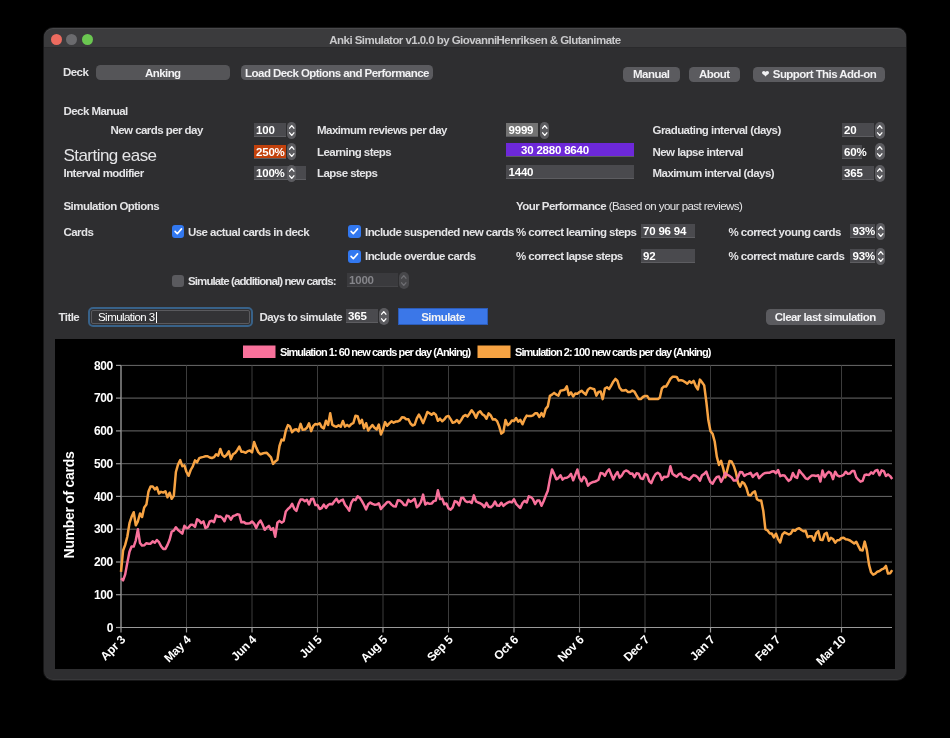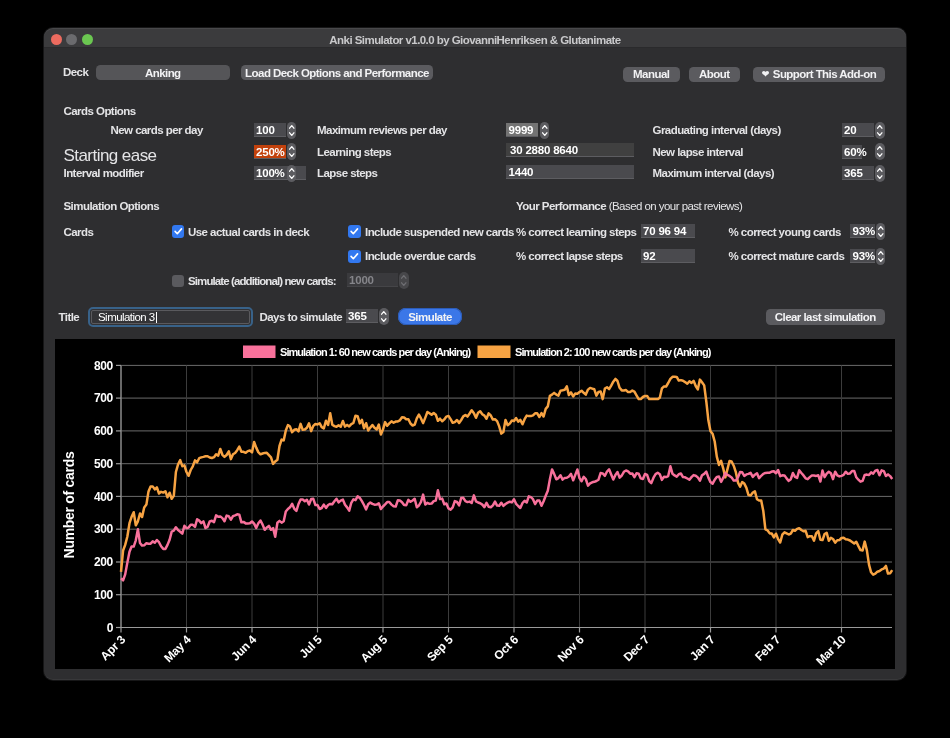--- a/index.html
+++ b/index.html
@@ -10,21 +10,21 @@
 <div style="position:absolute;left:50.5px;top:33.5px;width:11px;height:11px;border-radius:50%;background:#ed6b5f"></div>
 <div style="position:absolute;left:66.0px;top:33.5px;width:11px;height:11px;border-radius:50%;background:#6b6b6e"></div>
 <div style="position:absolute;left:82.0px;top:33.5px;width:11px;height:11px;border-radius:50%;background:#6bc751"></div>
 <div style="position:absolute;left:44px;top:33.5px;width:862px;text-align:center;font-size:11.5px;font-weight:bold;letter-spacing:-0.55px;color:#c9c9cb">Anki Simulator v1.0.0 by GiovanniHenriksen &amp; Glutanimate</div>
 <div style="position:absolute;left:63px;top:65.5px;font-size:11.5px;font-weight:bold;letter-spacing:-0.55px;color:#e4e4e6;white-space:nowrap;">Deck</div>
 <div style="position:absolute;left:95.5px;top:65px;width:134.5px;height:15px;background:#555558;border-radius:4.5px;color:#f2f2f4;font-size:11.5px;font-weight:bold;letter-spacing:-0.55px;display:flex;align-items:center;justify-content:center;white-space:nowrap;">Anking</div>
 <div style="position:absolute;left:241px;top:65px;width:192px;height:15px;background:#5b5b5f;border-radius:4.5px;color:#f2f2f4;font-size:11.5px;font-weight:bold;letter-spacing:-0.55px;display:flex;align-items:center;justify-content:center;white-space:nowrap;">Load Deck Options and Performance</div>
 <div style="position:absolute;left:622.5px;top:66.5px;width:57.5px;height:15.5px;background:#5b5b5f;border-radius:4.5px;color:#f2f2f4;font-size:11.5px;font-weight:bold;letter-spacing:-0.55px;display:flex;align-items:center;justify-content:center;white-space:nowrap;">Manual</div>
 <div style="position:absolute;left:689px;top:66.5px;width:50.5px;height:15.5px;background:#5b5b5f;border-radius:4.5px;color:#f2f2f4;font-size:11.5px;font-weight:bold;letter-spacing:-0.55px;display:flex;align-items:center;justify-content:center;white-space:nowrap;">About</div>
 <div style="position:absolute;left:753px;top:66.5px;width:132px;height:15.5px;background:#5b5b5f;border-radius:4.5px;color:#f2f2f4;font-size:11.5px;font-weight:bold;letter-spacing:-0.55px;display:flex;align-items:center;justify-content:center;white-space:nowrap;"><span style="font-size:9px;margin-right:4px">❤</span> Support This Add-on</div>
-<div style="position:absolute;left:63.5px;top:105px;font-size:11.5px;font-weight:bold;letter-spacing:-0.55px;color:#e4e4e6;white-space:nowrap;">Cards Options</div>
+<div style="position:absolute;left:63.5px;top:105px;font-size:11.5px;font-weight:bold;letter-spacing:-0.55px;color:#e4e4e6;white-space:nowrap;">Deck Manual</div>
 <div style="position:absolute;left:63.5px;top:124px;font-size:11.5px;font-weight:bold;letter-spacing:-0.55px;color:#e4e4e6;white-space:nowrap;padding-left:47px;">New cards per day</div>
 <div style="position:absolute;left:63.5px;top:145.5px;font-size:17px;font-weight:normal;letter-spacing:-0.55px;color:#e4e4e6;white-space:nowrap;">Starting ease</div>
 <div style="position:absolute;left:63.5px;top:167px;font-size:11.5px;font-weight:bold;letter-spacing:-0.55px;color:#e4e4e6;white-space:nowrap;">Interval modifier</div>
 <div style="position:absolute;left:253.5px;top:123px;width:32px;height:14px;background:#4a4a4e;border-bottom:1.5px solid #5d5d61;color:#ffffff;font-size:11.5px;font-weight:bold;letter-spacing:-0.2px;line-height:14px;padding-left:2.5px;box-sizing:border-box">100</div>
 <div style="position:absolute;left:253.5px;top:144.5px;width:32px;height:14px;background:#c2410c;border-bottom:1.5px solid #5d5d61;color:#ffffff;font-size:11.5px;font-weight:bold;letter-spacing:-0.2px;line-height:14px;padding-left:2.5px;box-sizing:border-box">250%</div>
 <div style="position:absolute;left:253.5px;top:166px;width:52px;height:14px;background:#4a4a4e;border-bottom:1.5px solid #5d5d61;color:#ffffff;font-size:11.5px;font-weight:bold;letter-spacing:-0.2px;line-height:14px;padding-left:2.5px;box-sizing:border-box">100%</div>
 <div style="position:absolute;left:286.5px;top:121.5px;width:9.5px;height:17px;border-radius:5px;background:#5c5c60">
     <svg width="9.5" height="17" viewBox="0 0 9.5 17" style="position:absolute;left:0;top:0">
       <path d="M2.6 6.2 L4.75 3.6 L6.9 6.2" fill="none" stroke="#ffffff" stroke-width="1.3" stroke-linecap="round" stroke-linejoin="round"></path>
       <path d="M2.6 10.8 L4.75 13.4 L6.9 10.8" fill="none" stroke="#ffffff" stroke-width="1.3" stroke-linecap="round" stroke-linejoin="round"></path>
@@ -45,21 +45,21 @@
 <div style="position:absolute;left:317px;top:124px;font-size:11.5px;font-weight:bold;letter-spacing:-0.55px;color:#e4e4e6;white-space:nowrap;">Maximum reviews per day</div>
 <div style="position:absolute;left:317px;top:145.5px;font-size:11.5px;font-weight:bold;letter-spacing:-0.55px;color:#e4e4e6;white-space:nowrap;">Learning steps</div>
 <div style="position:absolute;left:317px;top:167px;font-size:11.5px;font-weight:bold;letter-spacing:-0.55px;color:#e4e4e6;white-space:nowrap;">Lapse steps</div>
 <div style="position:absolute;left:506px;top:123px;width:32px;height:14px;background:#737373;border-bottom:1.5px solid #5d5d61;color:#ffffff;font-size:11.5px;font-weight:bold;letter-spacing:-0.2px;line-height:14px;padding-left:2.5px;box-sizing:border-box">9999</div>
 <div style="position:absolute;left:539.5px;top:121.5px;width:9.5px;height:17px;border-radius:5px;background:#5c5c60">
     <svg width="9.5" height="17" viewBox="0 0 9.5 17" style="position:absolute;left:0;top:0">
       <path d="M2.6 6.2 L4.75 3.6 L6.9 6.2" fill="none" stroke="#ffffff" stroke-width="1.3" stroke-linecap="round" stroke-linejoin="round"></path>
       <path d="M2.6 10.8 L4.75 13.4 L6.9 10.8" fill="none" stroke="#ffffff" stroke-width="1.3" stroke-linecap="round" stroke-linejoin="round"></path>
     </svg>
   </div>
-<div style="position:absolute;left:506px;top:142.5px;width:127.5px;height:14px;background:#404040;border-bottom:1.5px solid #5d5d61;color:#ffffff;font-size:11.5px;font-weight:bold;letter-spacing:-0.2px;line-height:14px;padding-left:4px;box-sizing:border-box">30 2880 8640</div>
+<div style="position:absolute;left:506px;top:142.5px;width:127.5px;height:14px;background:#6d28d9;border-bottom:1.5px solid #5d5d61;color:#ffffff;font-size:11.5px;font-weight:bold;letter-spacing:-0.2px;line-height:14px;padding-left:15px;box-sizing:border-box">30 2880 8640</div>
 <div style="position:absolute;left:506px;top:164.5px;width:127.5px;height:14px;background:#4a4a4e;border-bottom:1.5px solid #5d5d61;color:#ffffff;font-size:11.5px;font-weight:bold;letter-spacing:-0.2px;line-height:14px;padding-left:2.5px;box-sizing:border-box">1440</div>
 <div style="position:absolute;left:652.5px;top:124px;font-size:11.5px;font-weight:bold;letter-spacing:-0.55px;color:#e4e4e6;white-space:nowrap;">Graduating interval (days)</div>
 <div style="position:absolute;left:652.5px;top:145.5px;font-size:11.5px;font-weight:bold;letter-spacing:-0.55px;color:#e4e4e6;white-space:nowrap;">New lapse interval</div>
 <div style="position:absolute;left:652.5px;top:167px;font-size:11.5px;font-weight:bold;letter-spacing:-0.55px;color:#e4e4e6;white-space:nowrap;">Maximum interval (days)</div>
 <div style="position:absolute;left:841.5px;top:123px;width:32px;height:14px;background:#4a4a4e;border-bottom:1.5px solid #5d5d61;color:#ffffff;font-size:11.5px;font-weight:bold;letter-spacing:-0.2px;line-height:14px;padding-left:2.5px;box-sizing:border-box">20</div>
 <div style="position:absolute;left:841.5px;top:144.5px;width:20px;height:14px;background:#4a4a4e;border-bottom:1.5px solid #5d5d61;color:#ffffff;font-size:11.5px;font-weight:bold;letter-spacing:-0.2px;line-height:14px;padding-left:2.5px;box-sizing:border-box">60%</div>
 <div style="position:absolute;left:841.5px;top:166px;width:32px;height:14px;background:#4a4a4e;border-bottom:1.5px solid #5d5d61;color:#ffffff;font-size:11.5px;font-weight:bold;letter-spacing:-0.2px;line-height:14px;padding-left:2.5px;box-sizing:border-box">365</div>
 <div style="position:absolute;left:875px;top:121.5px;width:9.5px;height:17px;border-radius:5px;background:#5c5c60">
     <svg width="9.5" height="17" viewBox="0 0 9.5 17" style="position:absolute;left:0;top:0">
       <path d="M2.6 6.2 L4.75 3.6 L6.9 6.2" fill="none" stroke="#ffffff" stroke-width="1.3" stroke-linecap="round" stroke-linejoin="round"></path>
@@ -133,21 +133,21 @@
     <div style="position:absolute;left:1px;top:1px;right:1px;bottom:1px;border:1px solid #5a5a5e;border-radius:2px;background:#333336;color:#fff;font-size:11.5px;font-weight:bold;letter-spacing:-0.55px;line-height:13px;padding-left:6px;white-space:nowrap;box-sizing:border-box;font-weight:normal">Simulation 3<span style="display:inline-block;width:1px;height:11px;background:#fff;vertical-align:-2px;margin-left:1px"></span></div>
   </div>
 <div style="position:absolute;left:259.5px;top:310.5px;font-size:11.5px;font-weight:bold;letter-spacing:-0.55px;color:#e4e4e6;white-space:nowrap;">Days to simulate</div>
 <div style="position:absolute;left:345.5px;top:309px;width:32px;height:14px;background:#4a4a4e;border-bottom:1.5px solid #5d5d61;color:#ffffff;font-size:11.5px;font-weight:bold;letter-spacing:-0.2px;line-height:14px;padding-left:2.5px;box-sizing:border-box">365</div>
 <div style="position:absolute;left:379px;top:308px;width:9.5px;height:17px;border-radius:5px;background:#5c5c60">
     <svg width="9.5" height="17" viewBox="0 0 9.5 17" style="position:absolute;left:0;top:0">
       <path d="M2.6 6.2 L4.75 3.6 L6.9 6.2" fill="none" stroke="#ffffff" stroke-width="1.3" stroke-linecap="round" stroke-linejoin="round"></path>
       <path d="M2.6 10.8 L4.75 13.4 L6.9 10.8" fill="none" stroke="#ffffff" stroke-width="1.3" stroke-linecap="round" stroke-linejoin="round"></path>
     </svg>
   </div>
-<div style="position:absolute;left:398px;top:308px;width:64px;height:17px;background:#3b77e8;border-radius:8px;color:#f2f2f4;font-size:11.5px;font-weight:bold;letter-spacing:-0.55px;display:flex;align-items:center;justify-content:center;white-space:nowrap;box-shadow:inset 0 0 0 1px #2c5cb8">Simulate</div>
+<div style="position:absolute;left:398px;top:308px;width:90px;height:17px;background:#3b77e8;border-radius:0;color:#f2f2f4;font-size:11.5px;font-weight:bold;letter-spacing:-0.55px;display:flex;align-items:center;justify-content:center;white-space:nowrap;box-shadow:inset 0 0 0 1px #2c5cb8">Simulate</div>
 <div style="position:absolute;left:765.5px;top:309px;width:119.5px;height:15.5px;background:#5b5b5f;border-radius:4.5px;color:#f2f2f4;font-size:11.5px;font-weight:bold;letter-spacing:-0.55px;display:flex;align-items:center;justify-content:center;white-space:nowrap;">Clear last simulation</div>
 <div style="position:absolute;left:55px;top:339px;width:840px;height:330px;background:#000">
     <svg width="840" height="330" viewBox="0 0 840 330" style="position:absolute;left:0;top:0">
 <line x1="66" y1="26.4" x2="837" y2="26.4" stroke="#6b6b6b" stroke-width="1"></line>
 <line x1="66" y1="59.1" x2="837" y2="59.1" stroke="#6b6b6b" stroke-width="1"></line>
 <line x1="66" y1="91.9" x2="837" y2="91.9" stroke="#6b6b6b" stroke-width="1"></line>
 <line x1="66" y1="124.7" x2="837" y2="124.7" stroke="#6b6b6b" stroke-width="1"></line>
 <line x1="66" y1="157.4" x2="837" y2="157.4" stroke="#6b6b6b" stroke-width="1"></line>
 <line x1="66" y1="190.2" x2="837" y2="190.2" stroke="#6b6b6b" stroke-width="1"></line>
 <line x1="66" y1="223.0" x2="837" y2="223.0" stroke="#6b6b6b" stroke-width="1"></line>

